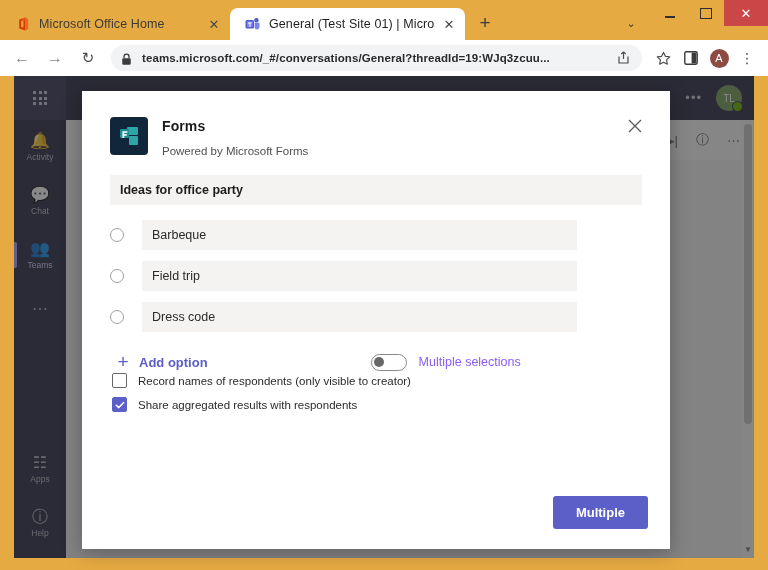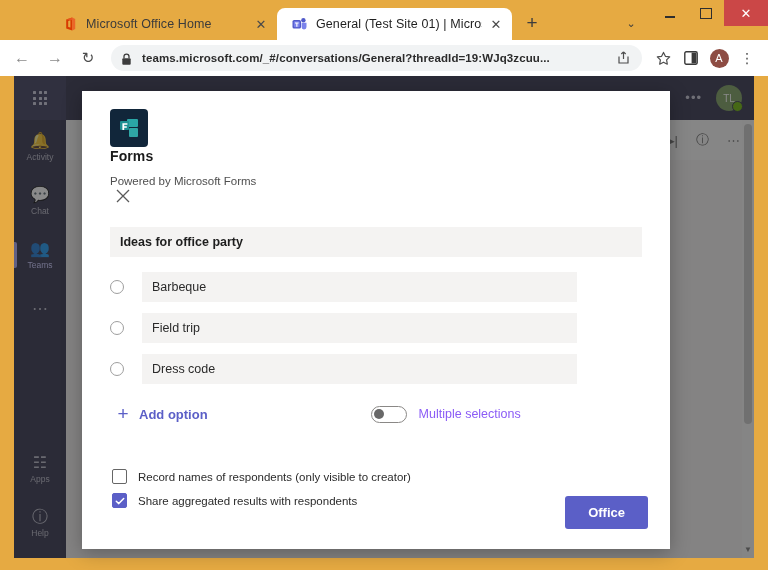--- a/index.html
+++ b/index.html
@@ -13,21 +13,21 @@
   
   #window {
     position: absolute; inset: 0;
     background: #e6aa42;
   }
 
   
   #tabstrip {
     position: absolute; top: 0; left: 0; width: 768px; height: 40px;
     background: #e6aa42;
-    display: flex; align-items: flex-end; padding-left: 47px;
+    display: flex; align-items: flex-end;
   }
   .tab {
     height: 32px;
     display: flex; align-items: center;
     padding: 0 8px 0 14px;
     border-radius: 8px 8px 0 0;
     font-size: 12.5px;
     color: #3b3b3b;
     white-space: nowrap;
     position: relative;
@@ -183,22 +183,21 @@
 
   
   #modal {
     position: absolute; top: 91px; left: 82px;
     width: 588px; height: 458px;
     background: #ffffff;
     box-shadow: 0 4px 18px rgba(0,0,0,.28);
   }
   #modal-head {
     display:flex; align-items:flex-start;
-    padding: 18px 22px 0 28px;
-    flex-direction: column;
+    padding: 26px 22px 0 28px;
   }
   #forms-icon {
     width: 38px; height: 38px; border-radius: 4px;
     background: #11263a; flex: 0 0 38px;
     display:flex; align-items:center; justify-content:center;
     margin-right: 14px;
   }
   #head-text { flex: 1 1 auto; padding-top: 1px; }
   #app-title { font-size: 14px; font-weight: bold; color: #1b1b1b; letter-spacing:.1px; }
   #app-sub { font-size: 11.5px; color: #4f4f4f; margin-top: 11px; }
@@ -240,21 +239,21 @@
     border: 1.2px solid #8a8886; background:#fff;
     position: relative; flex:0 0 36px;
   }
   #toggle-knob {
     position:absolute; left: 2.5px; top: 2.5px;
     width: 10px; height: 10px; border-radius:50%;
     background:#686868;
   }
   #toggle-label { font-size: 12.5px; color:#8b5cf6; margin-left: 12px; }
 
-  #checks { margin-top: 44px; padding-left: 2px; }
+  #checks { padding-left: 2px; }
   .chk-row { display:flex; align-items:center; margin-bottom: 9px; }
   .chk {
     width: 15px; height: 15px; flex:0 0 15px;
     border: 1.4px solid #666; border-radius: 2px;
     margin-right: 11px; background:#fff;
     display:flex; align-items:center; justify-content:center;
   }
   .chk.on { background:#5b5fc7; border-color:#5b5fc7; }
   .chk-label { font-size: 11.5px; color:#2b2b2b; }
 
@@ -483,17 +482,17 @@
             <svg width="10" height="10" viewBox="0 0 10 10">
               <path d="M1.3 5.2 3.8 7.6 8.7 2.5" stroke="#ffffff" stroke-width="1.5" fill="none" stroke-linecap="round" stroke-linejoin="round"></path>
             </svg>
           </span>
           <span class="chk-label">Share aggregated results with respondents</span>
         </div>
       </div>
     </div>
 
     <div id="modal-foot">
-      <button id="preview-btn">Office</button>
+      <button id="preview-btn">Multiple</button>
     </div>
   </div>
 
 </div>
 
 </body></html>

